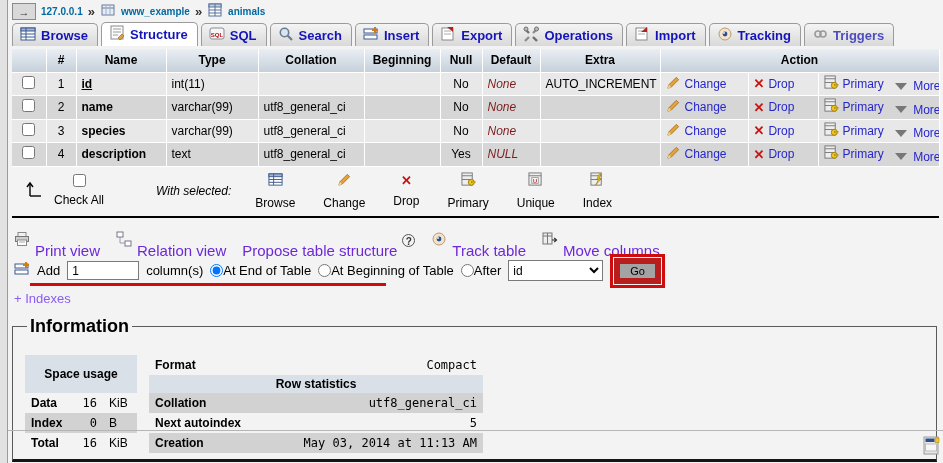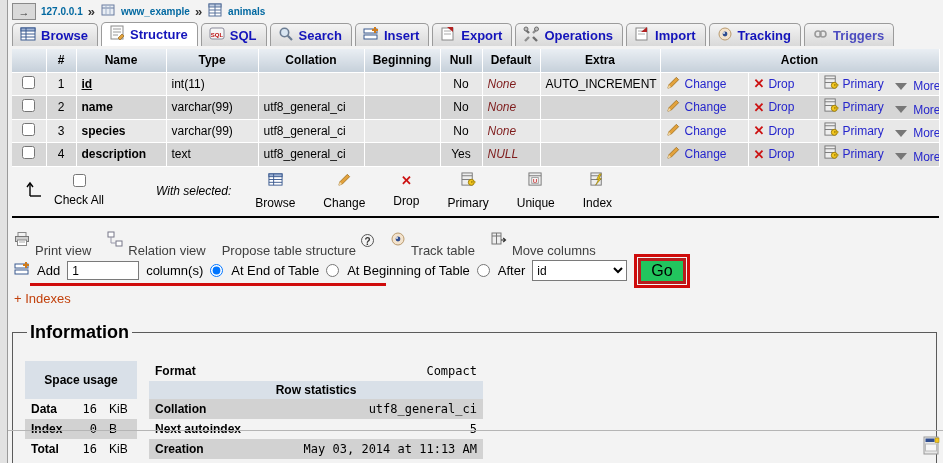--- a/index.html
+++ b/index.html
@@ -53,36 +53,36 @@
   
   .selbar { display:flex; align-items:center; gap:10px; width:927px;
     padding:5px 0 6px 14px; border-bottom:2px solid #000; }
   .selbar .witem { display:inline-flex; align-items:center; gap:6px; margin-right:18px; cursor:pointer;flex-direction:column; }
   .ws-label { font-style:italic; margin:0 14px 0 24px;text-align:center; }
   input[type=checkbox] { width:13px; height:13px; }
 
   
   .tools { display:flex; align-items:center; gap:6px; margin:14px 0 0 2px; height:18px; }
   .tools .tool { display:inline-flex; align-items:center; gap:5px; margin-right:10px; cursor:pointer; }
-  .blue-link { color:#404040; text-decoration:none; font-size:13px;margin-top:20px; }
+  .blue-link { color:#6d28d9; text-decoration:none; font-size:15px;margin-top:20px; }
   .help-circle { display:inline-block; width:13px; height:13px; border:1px solid #555; border-radius:50%;
     color:#333; font-size:10px; line-height:13px; text-align:center; font-weight:bold; }
 
   
   .addrow { position:relative; display:flex; align-items:center; gap:7px; margin:9px 0 0 2px; height:24px; font-size:13px; }
   .addrow input[type=text] { width:72px; height:19px; border:1px solid #7a7a7a; background:#fff;
     font-size:12px; padding:1px 4px; font-family:"Liberation Sans",sans-serif; }
-  .addrow label { display:inline-flex; align-items:center; gap:8px; }
+  .addrow label { display:inline-flex; align-items:center; gap:0; }
   .addrow select { height:21px; width:95px; border:1px solid #7a7a7a; background:#fff; font-size:12px; }
   .go-wrap { border:3px solid #cf0b0b; padding:1px; display:inline-block; }
-  .go-btn { background:#22c55e; border:3px solid #b91c1c; padding:1px 10px; font-size:16px;
+  .go-btn { background:#a3a3a3; border:6px solid #b91c1c; padding:1px 10px; font-size:11px;
     font-family:"Liberation Sans",sans-serif; cursor:pointer; }
   .red-underline { position:absolute; left:16px; top:24px; width:356px; height:3px; background:#cf0b0b; }
 
-  .indexes-link { display:inline-block; margin:8px 0 6px 2px; color:#c2410c; text-decoration:none; font-size:13px; }
+  .indexes-link { display:inline-block; margin:8px 0 0 2px; color:#8b5cf6; text-decoration:none; font-size:13px; }
 
   
   fieldset.info { margin:10px 4px 0 0; border:1px solid #5a5a5a; border-bottom:3px solid #151515;
     padding:10px 12px 14px 12px; height:146px; }
   fieldset.info legend { font-weight:bold; font-size:18px; padding:0 3px; margin-left:2px; }
   .info-inner { display:flex; gap:12px; margin-top:8px; }
   table.mini { border-collapse:collapse; }
   table.mini th { background:#d9e0e8; font-weight:bold; text-align:center; padding:2px 6px; font-size:12px; }
   table.mini td { padding:2px 6px; height:20px; font-size:12px; }
   table.mini tr.shade td { background:#d2d2d2; }

